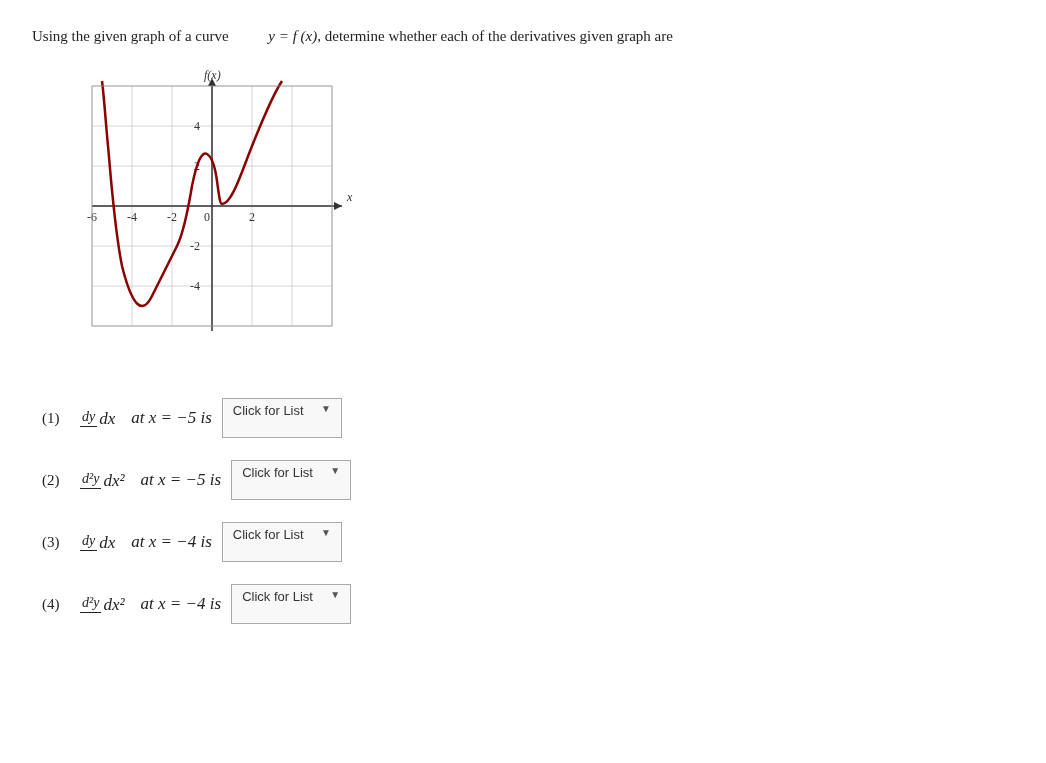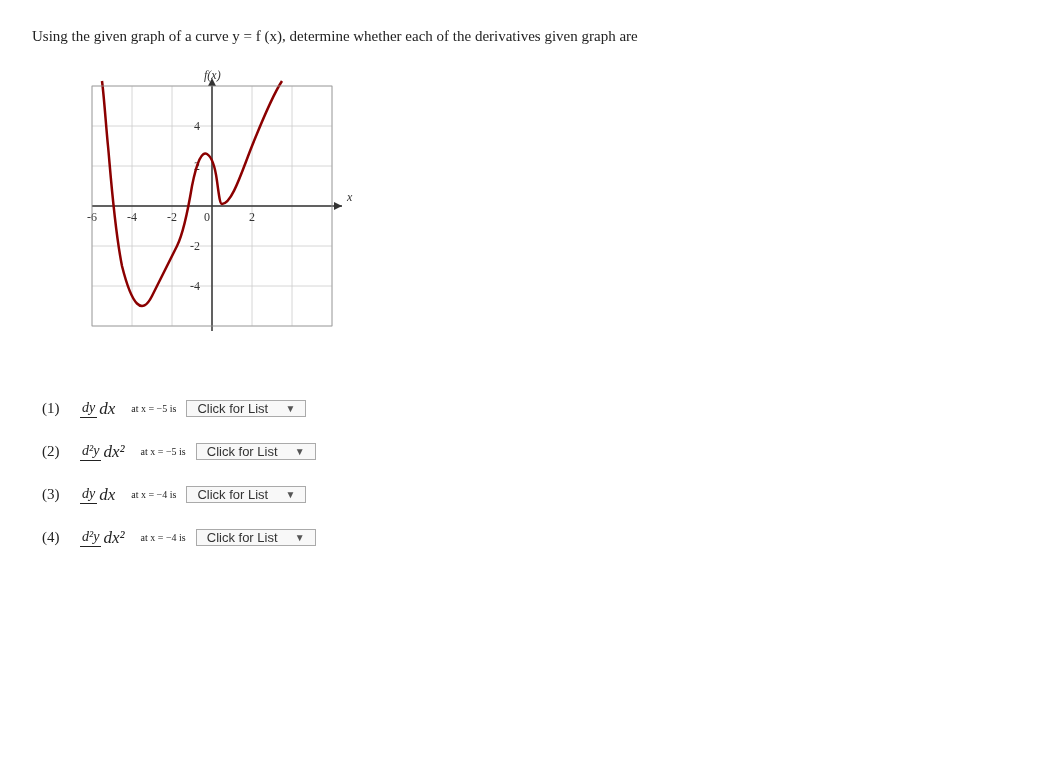--- a/index.html
+++ b/index.html
@@ -67,35 +67,35 @@
     }
 
     .d2y-numer {
       font-size: 13px;
     }
     .d2y-denom {
       font-size: 13px;
     }
 
     .at-text {
-      font-size: 10px;
+      font-style: italic;
+      font-size: 17px;
       margin: 0 4px;
     }
 
     .dropdown-btn {
       border: 1px solid #aaa;
       background: #f8f8f8;
       padding: 4px 10px;
       font-size: 13px;
       cursor: pointer;
       display: inline-flex;
-      align-items: center;
       gap: 8px;
       min-width: 120px;
-      height: 17px;
+      height: 40px;
       color: #333;
     }
 
     .dropdown-btn .arrow {
       font-size: 10px;
       color: #555;
       margin-left: auto;
     }
 
     
@@ -103,21 +103,21 @@
       display: block;
     }
   </style>
 </head>
 <body>
 
 
 
 
 <div class="intro-text">
-  <span>Using the given graph of a curve </span><span style="">y = f (x)</span><span>, determine whether each of the derivatives given graph are</span><br>
+  <span>Using the given graph of a curve </span><span style="font-style:italic;margin-left:36px;">y = f (x)</span><span>, determine whether each of the derivatives given graph are</span><br>
 </div>
 
 
 <div class="graph-container">
   <svg class="graph" width="320" height="290" viewBox="0 0 320 290">
 
     <line x1="40" y1="20" x2="40" y2="260" stroke="#ccc" stroke-width="0.8"></line>
     <line x1="80" y1="20" x2="80" y2="260" stroke="#ccc" stroke-width="0.8"></line>
     <line x1="120" y1="20" x2="120" y2="260" stroke="#ccc" stroke-width="0.8"></line>
     <line x1="160" y1="20" x2="160" y2="260" stroke="#ccc" stroke-width="0.8"></line>

